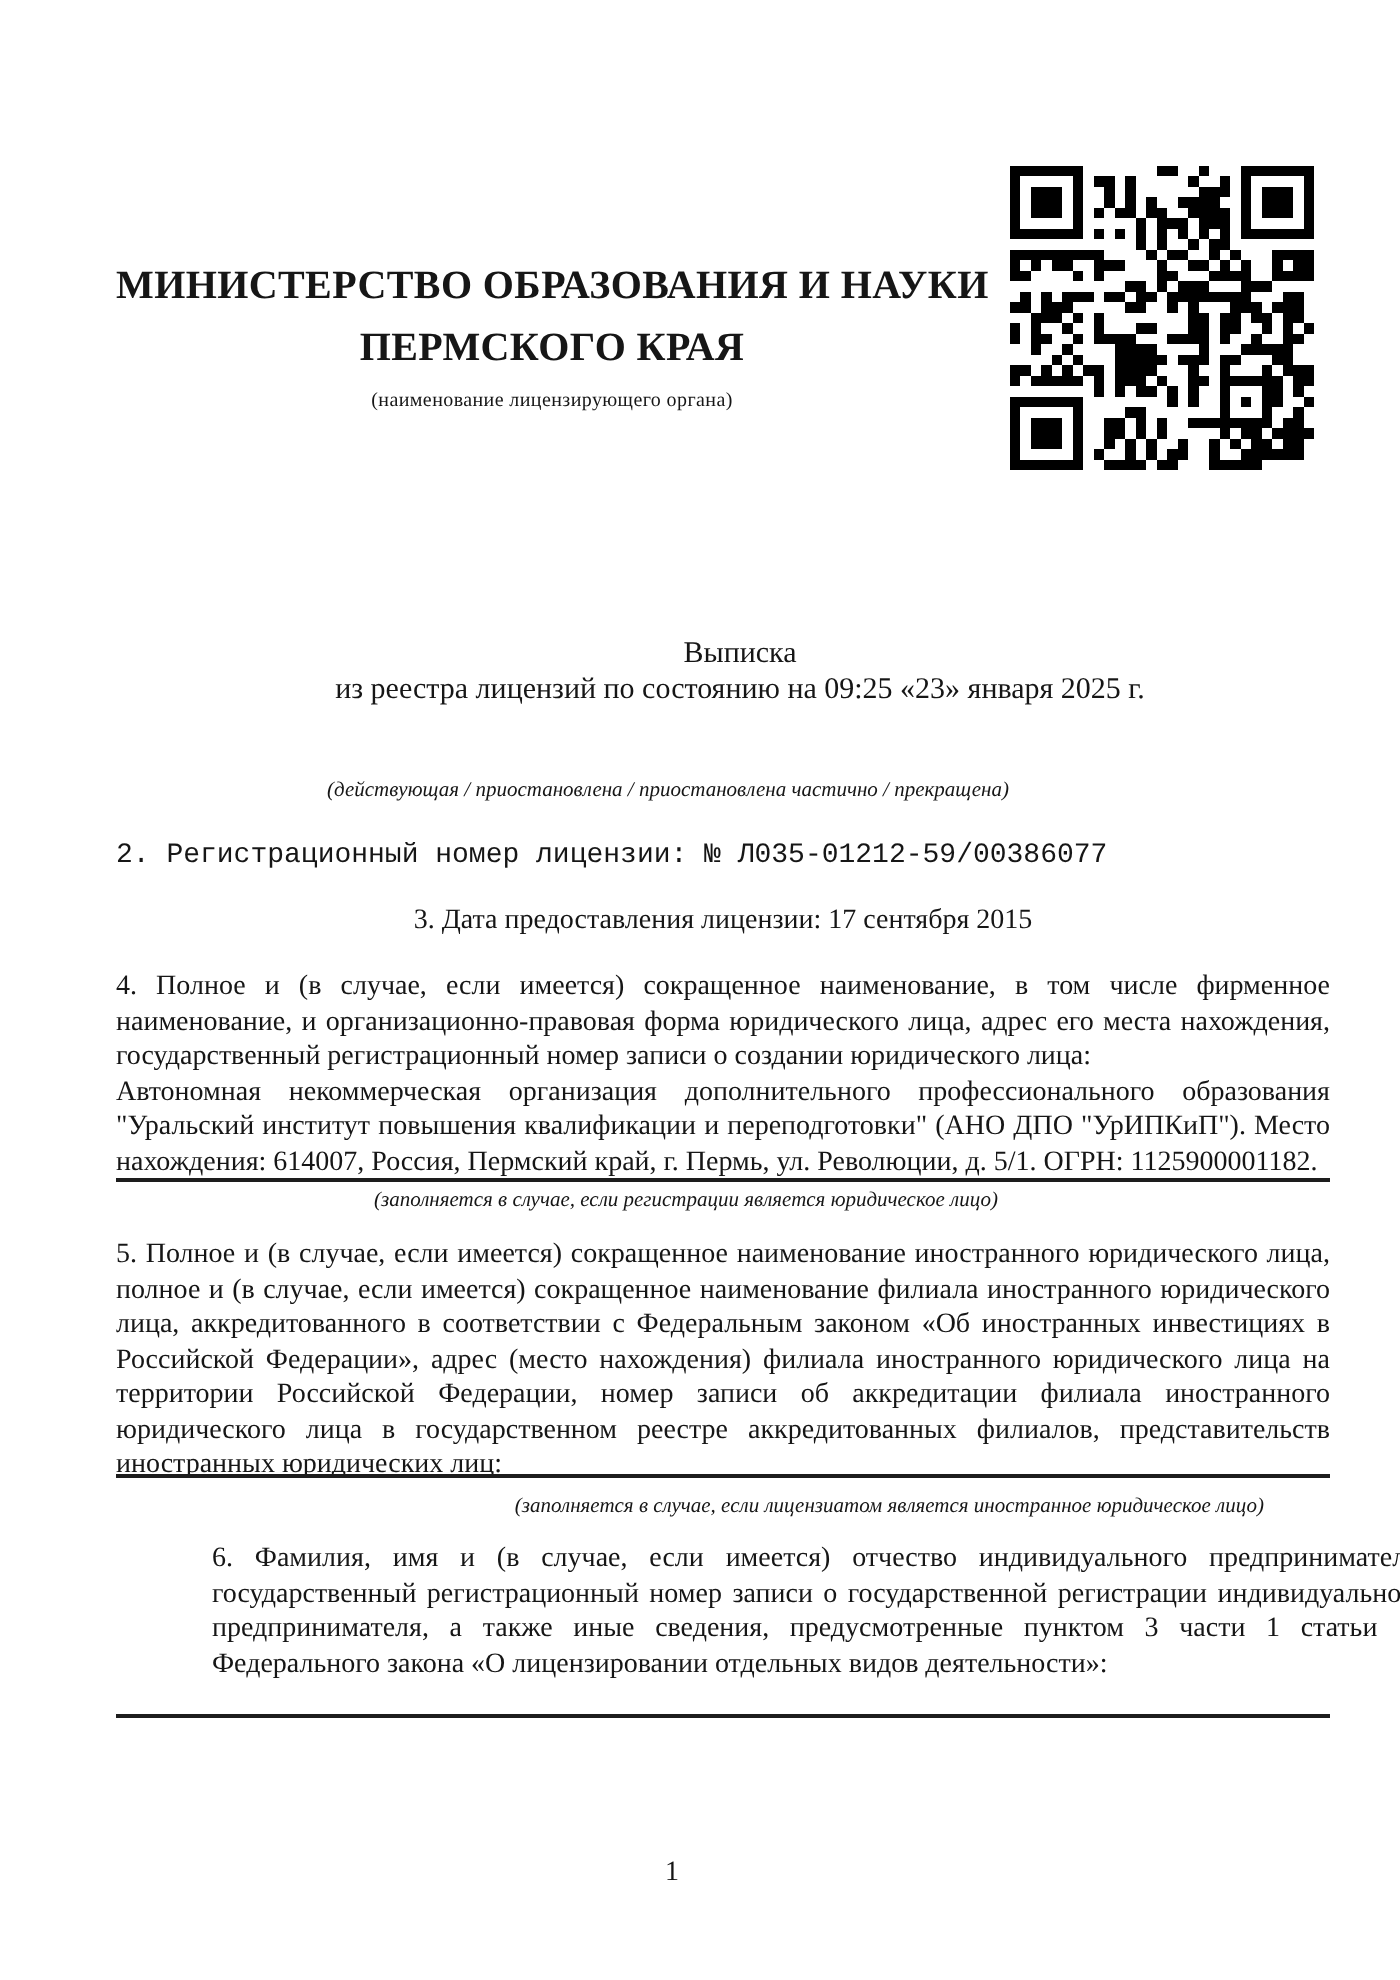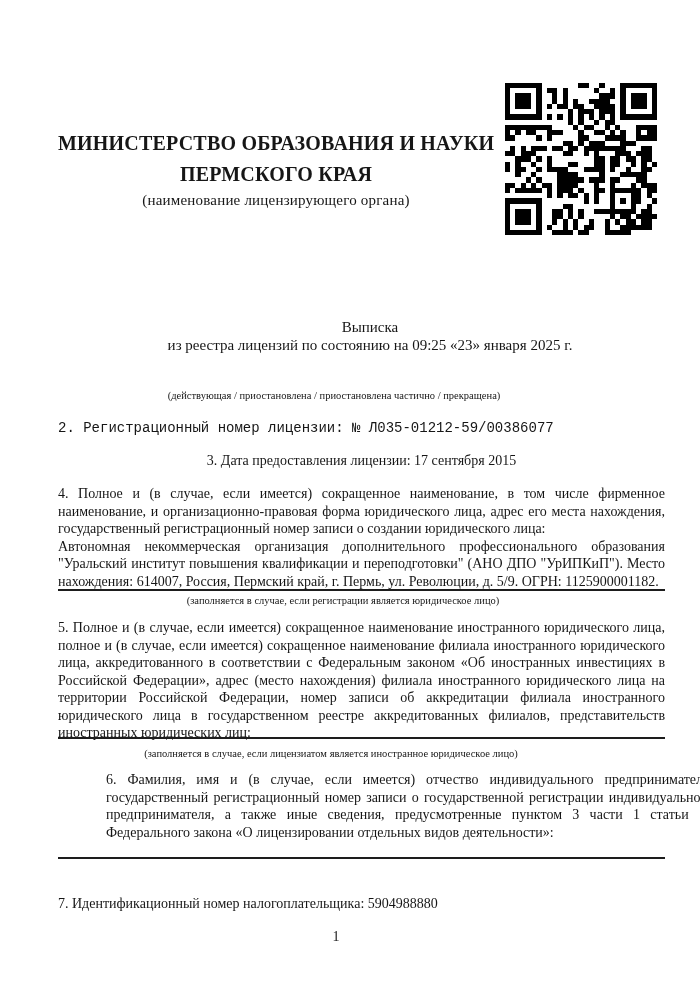--- a/index.html
+++ b/index.html
@@ -16,21 +16,21 @@
   .org-header{
     left:58px;top:128px;width:436px;
     text-align:center;
     font-weight:bold;
     font-size:20px;line-height:31px;
     letter-spacing:.2px;
   }
   .org-line{white-space:nowrap;}
   .org-caption{
     font-weight:normal;
-    font-size:15px;line-height:13px;
+    font-size:10px;line-height:13px;
     margin-top:4px;
   }
   .qr{
     left:505px;top:83px;width:152px;height:152px;
   }
   .qr svg{display:block;width:152px;height:152px;}
   .doc-title{
     left:60px;top:303px;width:620px;
     text-align:center;
     font-size:15px;line-height:17.5px;margin-top:16px;
@@ -42,20 +42,21 @@
     left:58px;width:607px;
     text-align:justify;
   }
   .single{
     left:58px;width:607px;
     white-space:nowrap;
   }
   .field-caption{
     font-size:10.5px;line-height:13px;
     text-align:center;
+    font-style:italic;
   }
   .rule{
     left:58px;width:607px;height:0;
     border-top:2px solid #1d1d1d;
   }
   .page-number{
     left:0;top:929px;width:672px;
     text-align:center;
     font-size:14px;
   }
@@ -507,29 +508,28 @@
   </div>
 
   <div class="abs field-caption" style="top:389px;left:58px;width:552px;">(действующая / приостановлена / приостановлена частично / прекращена)</div>
 
   <div class="abs single body-text" style="top:420px;font-family:Liberation Mono, monospace;">2. Регистрационный номер лицензии: № Л035-01212-59/00386077</div>
 
   <div class="abs single body-text" style="top:452px;text-align:center;">3. Дата предоставления лицензии: 17 сентября 2015</div>
 
   <div class="abs para body-text" style="top:485px;">
     <div>4. Полное и (в случае, если имеется) сокращенное наименование, в том числе фирменное наименование, и организационно-правовая форма юридического лица, адрес его места нахождения, государственный регистрационный номер записи о создании юридического лица:</div>
-    <div>Автономная некоммерческая организация дополнительного профессионального образования "Уральский институт повышения квалификации и переподготовки" (АНО ДПО "УрИПКиП"). Место нахождения: 614007, Россия, Пермский край, г. Пермь, ул. Революции, д. 5/9. ОГРН: 1125900001182.</div>
+    <div>Автономная некоммерческая организация дополнительного профессионального образования "Уральский институт повышения квалификации и переподготовки" (АНО ДПО "УрИПКиП"). Место нахождения: 614007, Россия, Пермский край, г. Пермь, ул. Революции, д. 5/1. ОГРН: 1125900001182.</div>
   </div>
   <div class="abs rule" style="top:589px;"></div>
   <div class="abs field-caption" style="top:594px;left:58px;width:570px;">(заполняется в случае, если регистрации является юридическое лицо)</div>
 
   <div class="abs para body-text" style="top:619px;">5. Полное и (в случае, если имеется) сокращенное наименование иностранного юридического лица, полное и (в случае, если имеется) сокращенное наименование филиала иностранного юридического лица, аккредитованного в соответствии с Федеральным законом «Об иностранных инвестициях в Российской Федерации», адрес (место нахождения) филиала иностранного юридического лица на территории Российской Федерации, номер записи об аккредитации филиала иностранного юридического лица в государственном реестре аккредитованных филиалов, представительств иностранных юридических лиц:</div>
   <div class="abs rule" style="top:737px;"></div>
-  <div class="abs field-caption" style="top:747px;left:46px;width:570px;">(заполняется в случае, если лицензиатом является иностранное юридическое лицо)</div>
+  <div class="abs field-caption" style="top:747px;left:62px;width:570px;text-align:right;">(заполняется в случае, если лицензиатом является иностранное юридическое лицо)</div>
 
   <div class="abs para body-text" style="top:771px;margin-left:48px;">6. Фамилия, имя и (в случае, если имеется) отчество индивидуального предпринимателя, государственный регистрационный номер записи о государственной регистрации индивидуального предпринимателя, а также иные сведения, предусмотренные пунктом 3 части 1 статьи 15 Федерального закона «О лицензировании отдельных видов деятельности»:</div>
   <div class="abs rule" style="top:857px;"></div>
 
-  <div class="abs single body-text" style="top:895px;">7. Идентификационный номер налогоплательщика: 5904988880</div>
 
   <div class="abs page-number">1</div>
 
 </div>
 
 </body></html>

